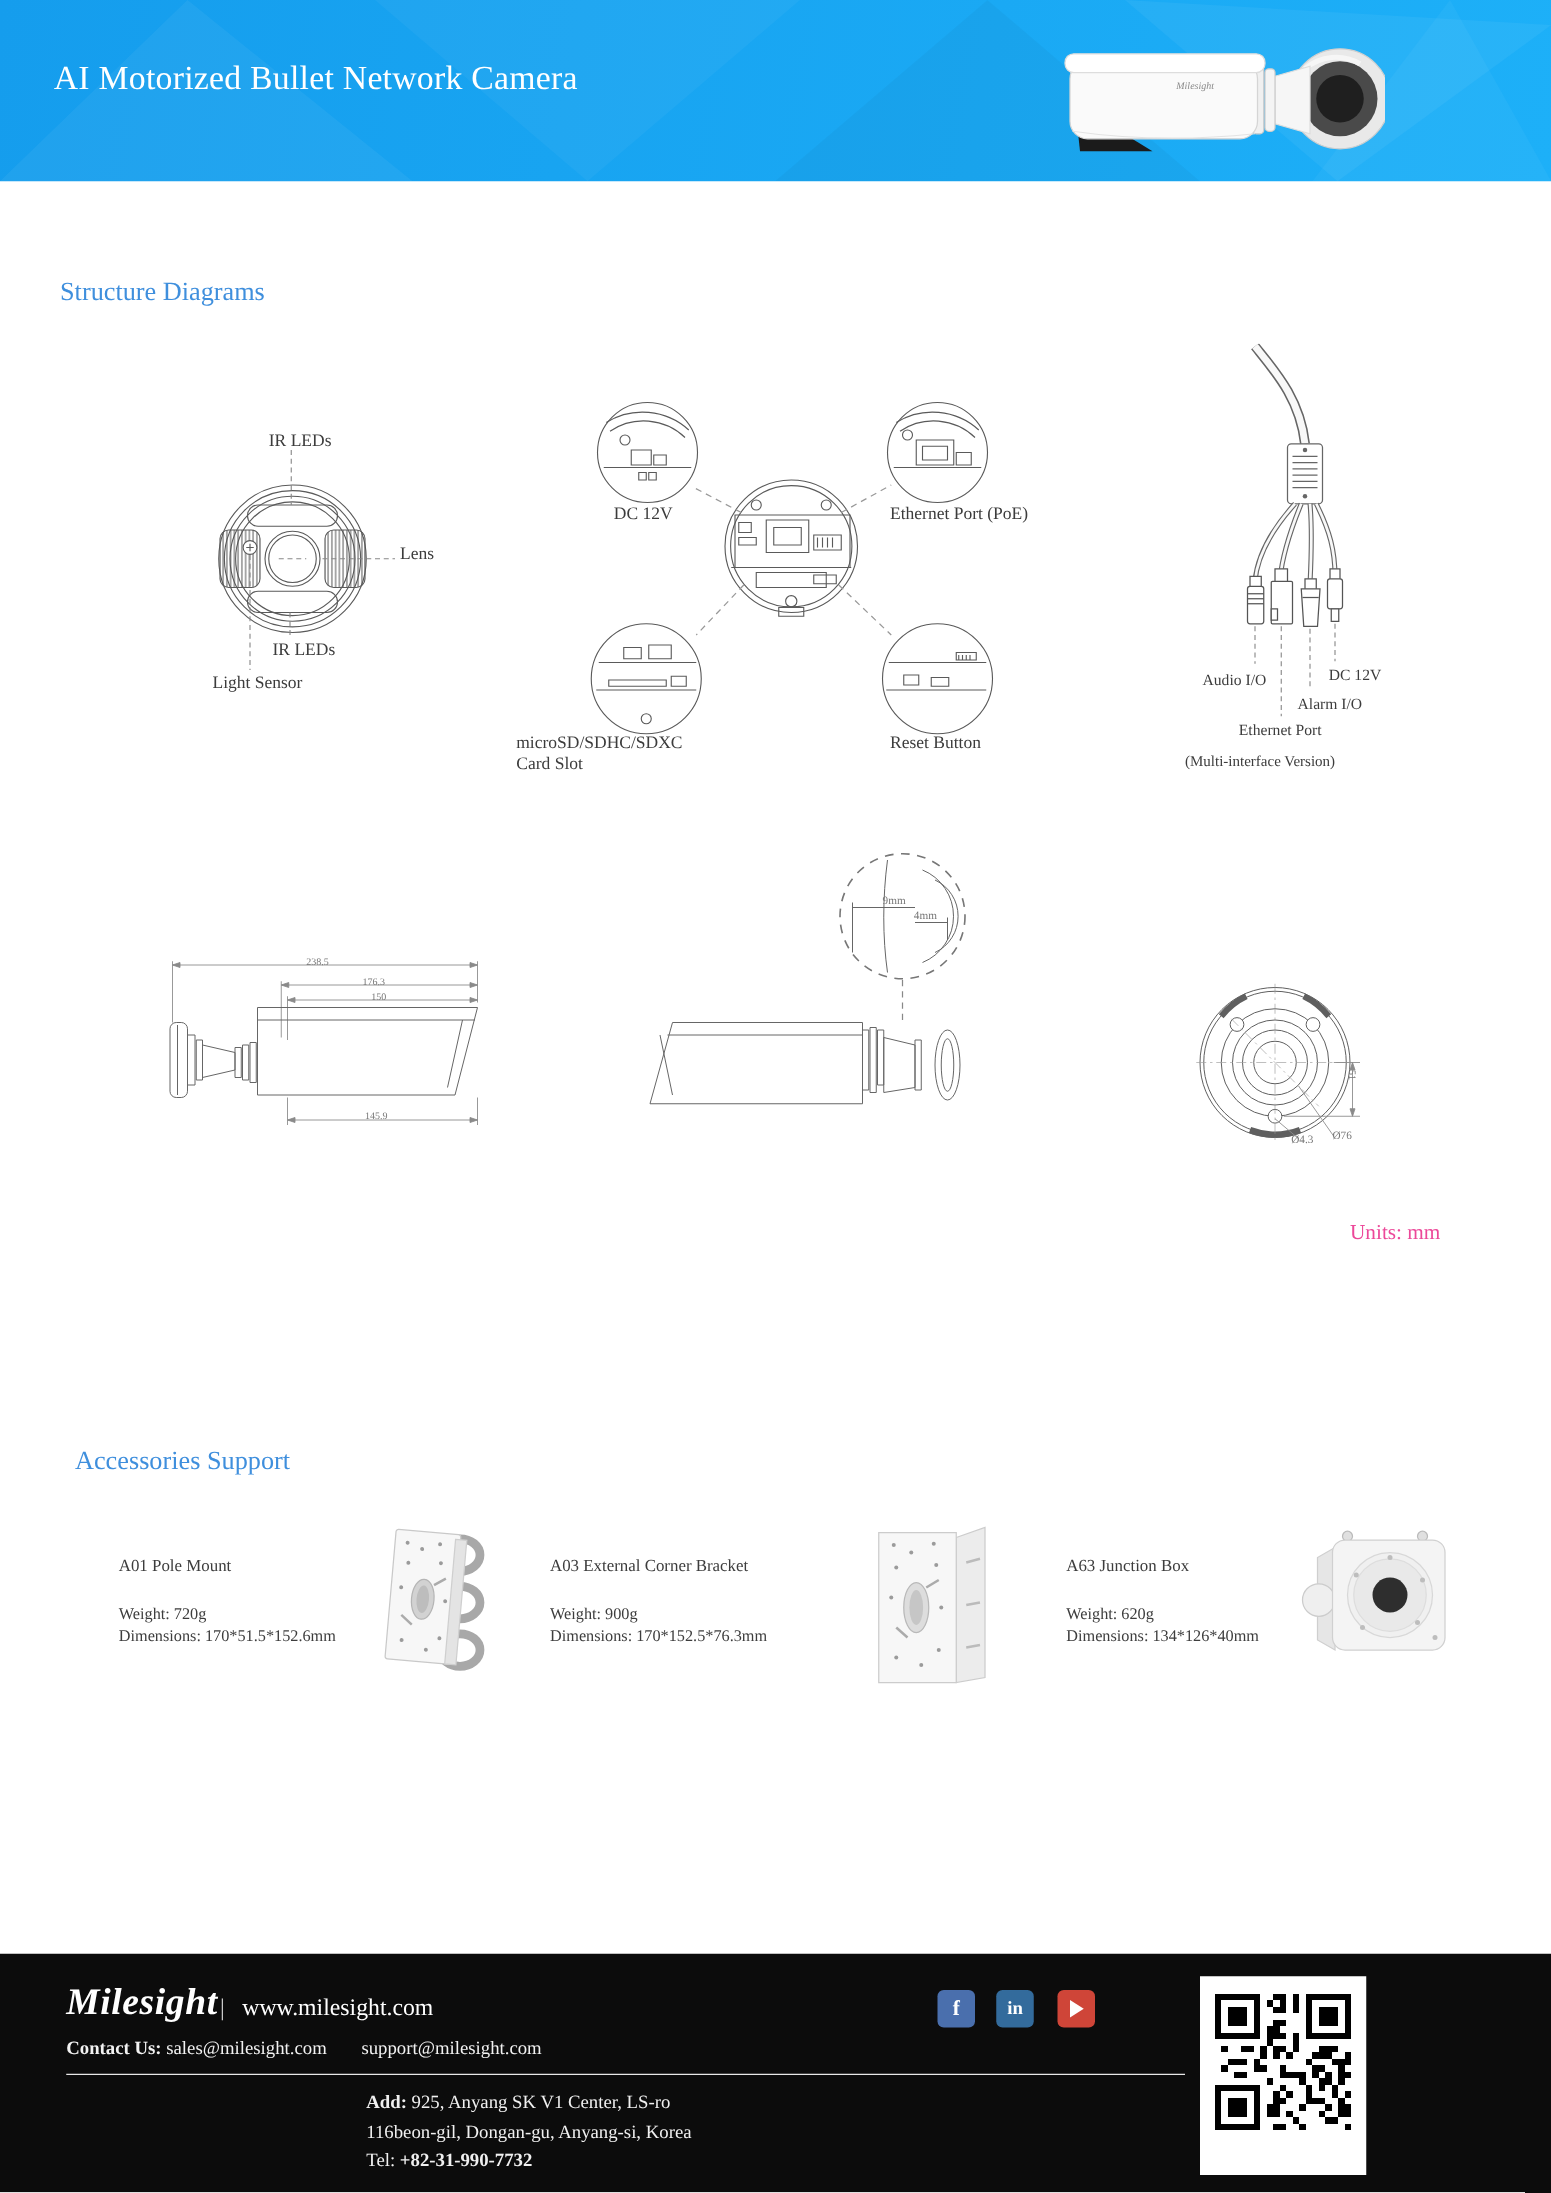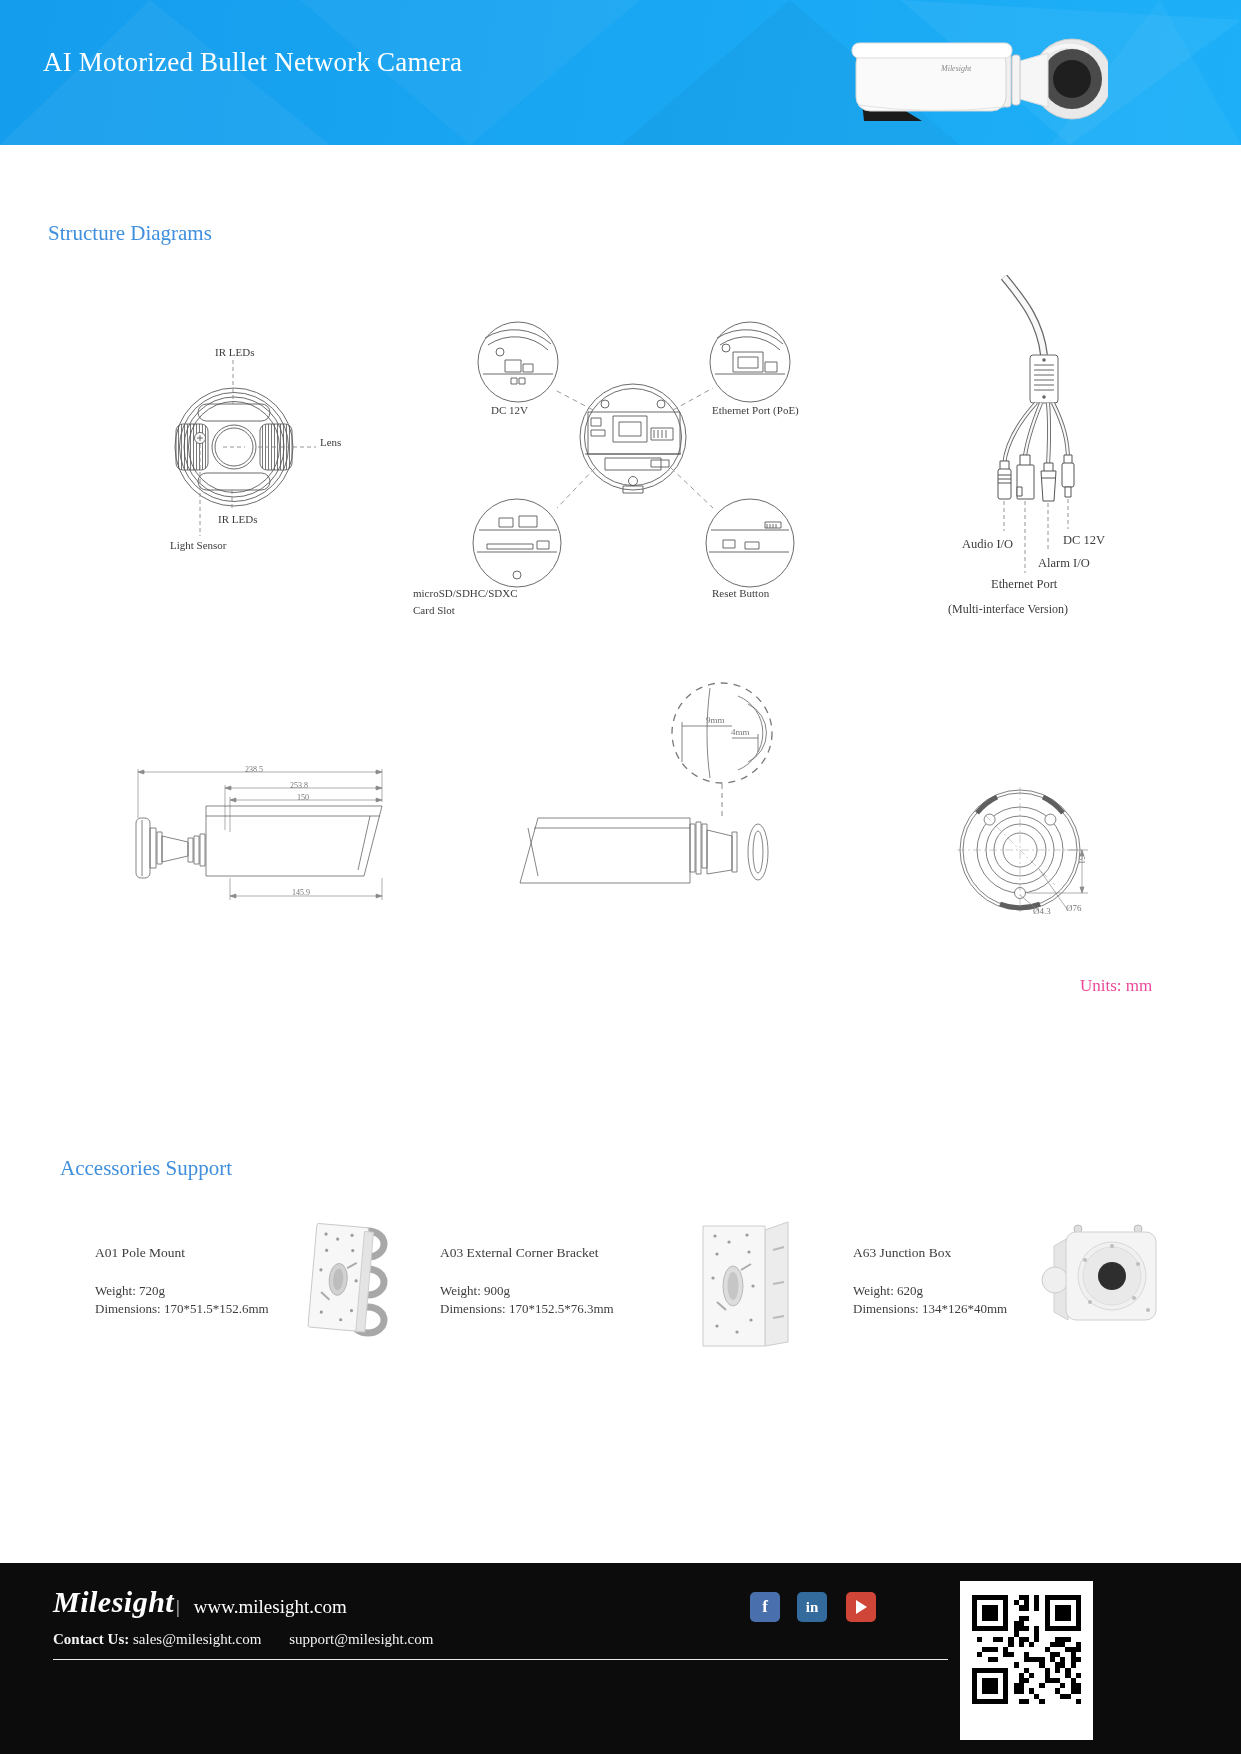--- a/index.html
+++ b/index.html
@@ -5,21 +5,21 @@
   html,body{margin:0;padding:0;background:#fff}
   .page{position:relative;width:1241px;height:1754px;background:#fff;overflow:hidden;font-family:Liberation Serif, serif}
   .abs{position:absolute}
   
   .hdr{position:absolute;left:0;top:0;width:1241px;height:145px;background:linear-gradient(100deg,#159ded,#1db0f8)}
   .hdr h1{position:absolute;left:43px;top:47px;margin:0;font-size:27px;font-weight:500;letter-spacing:.2px;color:#fff}
   .brand-tag{position:absolute;left:941px;top:64px;font-size:8px;font-style:italic;color:#8a8a8a}
   
   .blue-h{position:absolute;font-size:21px;font-weight:500;color:#3f8fdd;white-space:nowrap}
   
-  .lbl{position:absolute;font-size:11px;color:#3c3c3c;white-space:nowrap}
+  .lbl{position:absolute;font-size:14px;color:#3c3c3c;white-space:nowrap}
   .lbl2{position:absolute;font-size:12.5px;color:#3c3c3c;white-space:nowrap}
   .dim{position:absolute;font-size:8px;color:#777;white-space:nowrap}
   .units{position:absolute;font-size:17px;color:#ec4899;white-space:nowrap}
   line,path,circle,rect,ellipse,polygon,polyline{vector-effect:non-scaling-stroke}
   
   .acc-name{position:absolute;font-size:13.5px;color:#3d3d3d;white-space:nowrap}
   .acc-line{position:absolute;font-size:13px;color:#3d3d3d;white-space:nowrap}
   
   .ftr{position:absolute;left:0;top:1563px;width:1241px;height:191px;background:#0c0c0c;color:#f2f2f2}
   .logo{position:absolute;left:53px;top:22px;font-size:30px;font-weight:700;font-style:italic;letter-spacing:.5px;color:#fff}
@@ -262,21 +262,21 @@
       <polygon points="32,86 58,92 58,106 32,112"></polygon>
       <rect x="58" y="88" width="5" height="24"></rect>
         <rect x="64" y="86" width="5" height="28"></rect>
         <rect x="70" y="84" width="5" height="32"></rect>
       <path d="M76,56 L252,56 L234,126 L76,126 Z"></path>
       <line x1="76" y1="66" x2="250" y2="66"></line>
       <line x1="240" y1="66" x2="228" y2="120"></line>
     </g>
   </svg>
   <div class="dim" style="left:245px;top:765px">238.5</div>
-  <div class="dim" style="left:290px;top:781px">253.8</div>
+  <div class="dim" style="left:290px;top:781px">176.3</div>
   <div class="dim" style="left:297px;top:793px">150</div>
   <div class="dim" style="left:292px;top:888px">145.9</div>
 
   <svg class="abs" style="left:510px;top:678px" width="290" height="215" viewBox="0 0 290 215">
     <circle cx="212" cy="55" r="50" fill="none" stroke="#777" stroke-width="1.3" stroke-dasharray="7,6"></circle>
     <g stroke="#666" stroke-width="0.8" fill="none">
       <path d="M200,10 C196,40 196,72 200,100"></path>
       <path d="M228,18 a40,40 0 0 1 0,74"></path>
       <path d="M238,26 a32,32 0 0 1 0,58"></path>
       <line x1="172" y1="48" x2="222" y2="48"></line>
@@ -424,20 +424,25 @@
     <div class="site">
       <span class="pipe">|</span><span>www.milesight.com</span>
     </div>
     <div class="contact">
       <span class="b">Contact Us:</span>
       <span>sales@milesight.com</span>
       <span style="margin-left:24px">support@milesight.com</span>
     </div>
     <div class="fline"></div>
 
+    <div class="office" style="left:293px;width:345px">
+      <div><span class="b">Add:</span> <span>925, Anyang SK V1 Center, LS-ro</span></div>
+      <div>116beon-gil, Dongan-gu, Anyang-si, Korea</div>
+      <div><span>Tel:</span> <span class="telb">+82-31-990-7732</span></div>
+    </div>
 
     <div class="sic fb"><span>f</span></div>
     <div class="sic li"><span>in</span></div>
     <div class="sic yt"><span class="play"></span></div>
 
     <div class="qrframe">
         <svg width="109" height="109" viewBox="0 0 21 21" shape-rendering="crispEdges">
           <rect x="9" y="0" width="1" height="1" fill="#000"></rect>
           <rect x="10" y="0" width="1" height="1" fill="#000"></rect>
           <rect x="12" y="0" width="1" height="1" fill="#000"></rect>

